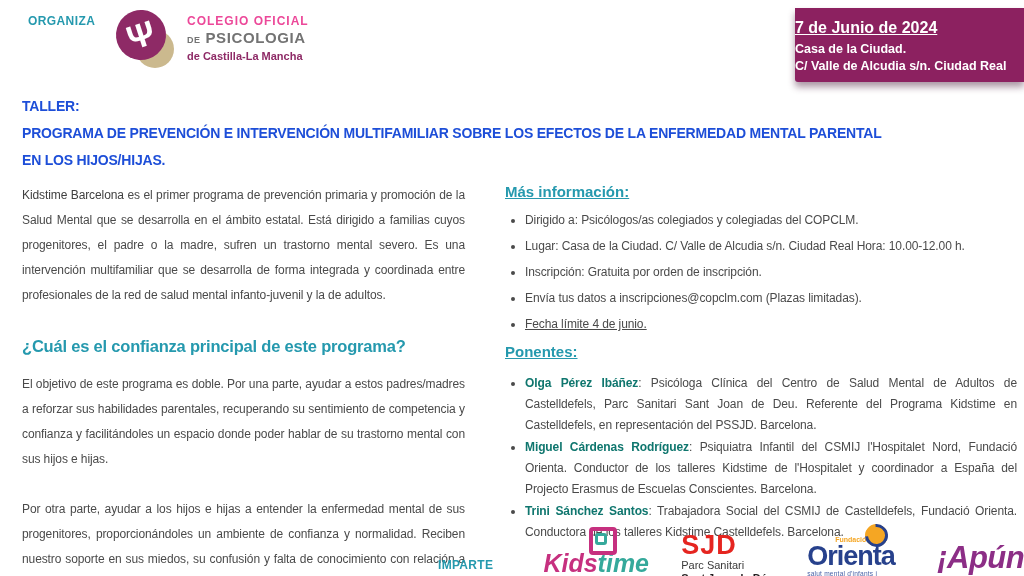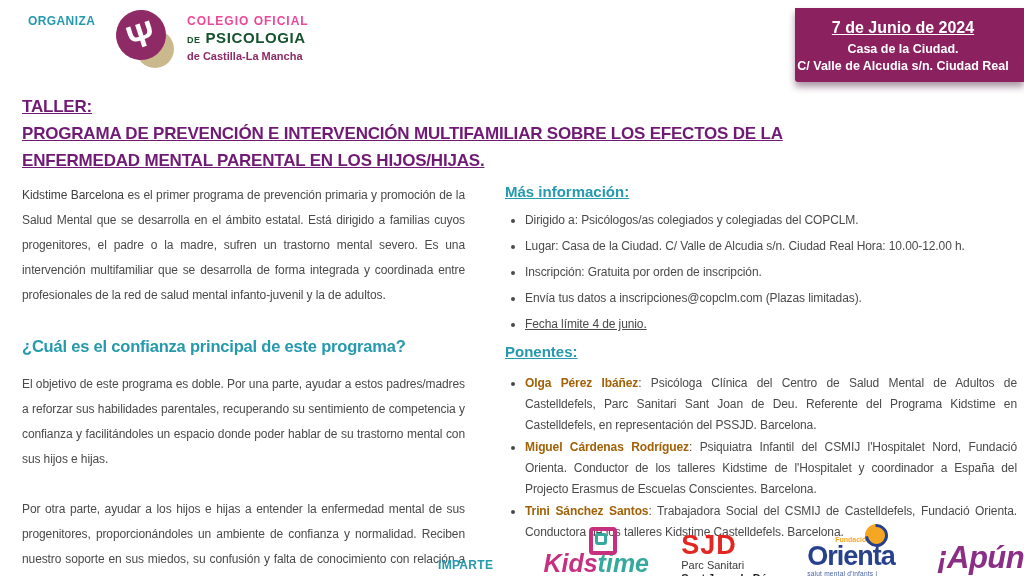--- a/index.html
+++ b/index.html
@@ -7,50 +7,50 @@
   .page{position:relative;width:1024px;height:576px;background:#ffffff;overflow:hidden;}
 
   
   .organiza{position:absolute;left:28px;top:14px;color:#2599AE;font-weight:bold;font-size:12px;letter-spacing:.4px;}
   .cop-logo{position:absolute;left:116px;top:10px;display:flex;align-items:center;gap:13px;}
   .cop-icon{position:relative;width:58px;height:58px;flex:0 0 auto;}
   .cop-beige{position:absolute;right:0;bottom:0;width:38px;height:38px;border-radius:50%;background:#CBB98E;}
   .cop-psi{position:absolute;left:0;top:0;width:50px;height:50px;border-radius:50%;background:#8E2A66;color:#fff;
            display:flex;align-items:center;justify-content:center;font-size:34px;font-weight:bold;transform:rotate(-18deg);}
   .cop-l1{font-size:12px;font-weight:bold;color:#ec4899;letter-spacing:1px;line-height:15px;}
-  .cop-l2{font-size:15px;font-weight:bold;color:#14532d;line-height:17px;letter-spacing:.6px;}
+  .cop-l2{font-size:15px;font-weight:bold;color:#737373;line-height:17px;letter-spacing:.6px;}
   .cop-de{font-size:9px;}
   .cop-l3{font-size:11px;font-weight:bold;color:#8E2A66;line-height:15px;}
 
   .event-box{position:absolute;right:0;top:8px;width:229px;height:74px;background:#8C2160;color:#fff;
-             text-align:center;padding:11px 13px 0 0;box-sizing:border-box;
+             text-align:left;padding:11px 13px 0 0;box-sizing:border-box;
              box-shadow:0 5px 7px rgba(70,25,55,.45);border-bottom-left-radius:3px;}
   .event-date{font-size:16px;font-weight:bold;text-decoration:underline;margin-bottom:4px;}
   .event-venue,.event-address{font-size:12.5px;font-weight:bold;line-height:17px;}
 
   
-  .title-block{position:absolute;left:22px;top:93px;width:860px;color:#701a75;font-weight:bold;
-               font-size:17px;line-height:27px;letter-spacing:-.2px;text-decoration:underline;}
+  .title-block{position:absolute;left:22px;top:93px;width:860px;color:#1d4ed8;font-weight:bold;
+               font-size:14px;line-height:27px;letter-spacing:-.2px;}
 
   
   .left-col{position:absolute;left:22px;top:183px;width:443px;color:#4A4A4A;font-size:12px;line-height:25px;}
   .left-col p{margin:0;text-align:justify;letter-spacing:-.1px;}
   .hl{color:#404040;font-weight:normal;}
   .objective-heading{color:#2599AE;font-weight:bold;font-size:16.5px;margin:26px 0 13px;letter-spacing:-.2px;}
   .p-gap{margin-top:25px !important;}
 
   
   .right-col{position:absolute;left:505px;top:183px;width:512px;color:#4A4A4A;}
   .r-heading{color:#2599AE;font-weight:bold;font-size:15px;text-decoration:underline;margin:0 0 13px;}
   ul{margin:0;padding-left:20px;}
   ul.info-list li{font-size:12px;line-height:15px;margin-bottom:11px;letter-spacing:-.1px;}
   ul.info-list li.u span{text-decoration:underline;}
   .ponentes-wrap{margin-top:4px;}
   ul.speakers li{font-size:12px;line-height:21px;margin-bottom:1px;text-align:justify;letter-spacing:-.1px;}
-  ul.speakers b{color:#a16207;}
+  ul.speakers b{color:#0f766e;}
 
   
   .footer{position:absolute;left:438px;top:527px;display:flex;align-items:center;}
   .imparte{color:#2599AE;font-weight:bold;font-size:12px;margin-top:14px;letter-spacing:.3px;}
   .kt{margin-left:42px;text-align:center;position:relative;width:122px;}
   .kt-icon{position:relative;width:20px;height:20px;border:4px solid #C6307F;border-radius:4px;margin:0 auto -4px 54px;}
   .kt-icon-inner{position:absolute;left:2px;top:2px;width:12px;height:12px;border:3px solid #35A99B;border-radius:3px;box-sizing:border-box;}
   .kt-text{font-size:25px;font-weight:bold;font-style:italic;line-height:24px;}
   .kt-kids{color:#C6307F;}
   .kt-time{color:#35A99B;}

